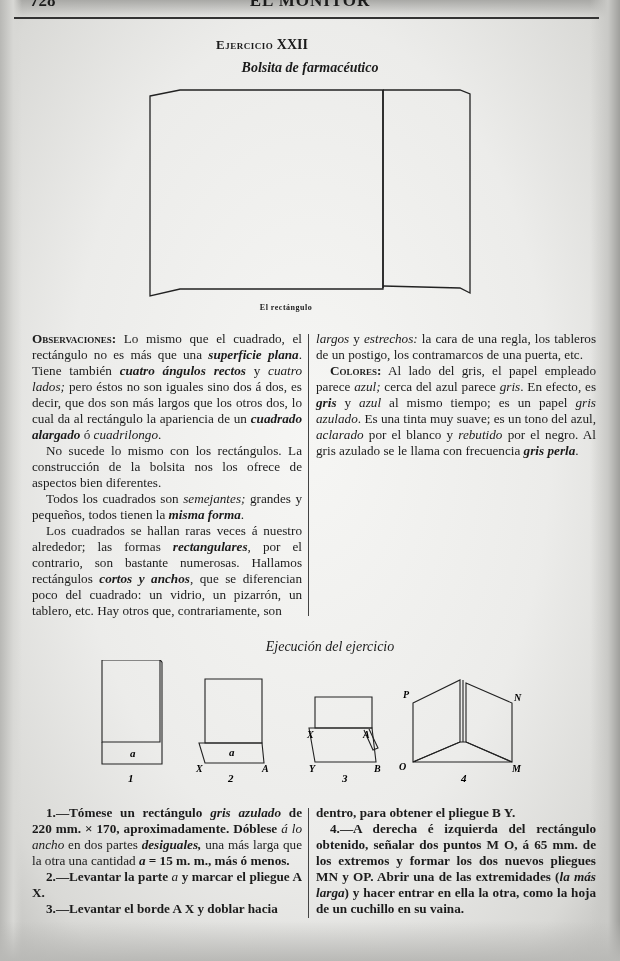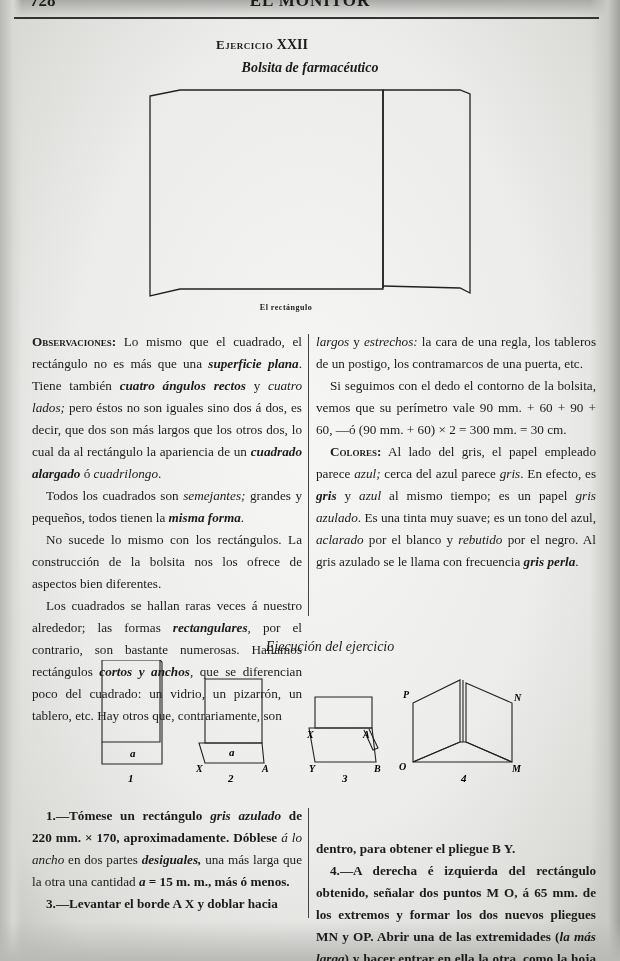--- a/index.html
+++ b/index.html
@@ -23,28 +23,28 @@
   .journal { position:absolute; left:0; width:620px; top:0; text-align:center; font-size:17px; font-weight:bold; letter-spacing:1px; }
   .head-rule { position:absolute; left:14px; top:17px; width:585px; height:2px; background:#333; }
 
   .ex-title { position:absolute; top:37px; left:0; width:524px; text-align:center; font-size:14px; font-weight:bold; }
   .ex-title .sc { font-variant: small-caps; font-size:13px; letter-spacing:0.5px; }
   .ex-sub { position:absolute; top:60px; left:0; width:620px; text-align:center; font-size:14px; font-style:italic; font-weight:bold; }
 
   .fig-main { position:absolute; left:140px; top:86px; width:340px; height:220px; }
   .fig-caption { position:absolute; top:303px; left:0; width:572px; text-align:center; font-size:8px; font-weight:bold; letter-spacing:0.5px; }
 
-  .col { position:absolute; font-size:13.2px; line-height:22px; text-align:justify; }
+  .col { position:absolute; font-size:13.2px; line-height:16px; text-align:justify; }
   .col p { margin:0; text-indent:0; }
   .col p.ind { text-indent:14px; }
   .col-left-top { left:32px; top:331px; width:270px; }
   .col-right-top { left:316px; top:331px; width:280px; }
   .col-divider-top { position:absolute; left:308px; top:334px; width:1px; height:282px; background:#444; }
   .col-left-bot { left:32px; top:805px; width:270px; }
-  .col-right-bot { left:316px; top:805px; width:280px;margin-top:33px; }
+  .col-right-bot { left:316px; top:805px; width:280px; }
   .col-divider-bot { position:absolute; left:308px; top:808px; width:1px; height:110px; background:#444; }
   .sc { font-variant: small-caps; }
   i.b, .bi { font-style:italic; font-weight:bold; }
   .it { font-style:italic; }
   .bd { font-weight:bold; }
 
   .exec-title { position:absolute; top:639px; left:0; width:620px; text-align:center; font-size:14px; font-style:italic;margin-left:20px; }
   .fig-steps { position:absolute; left:80px; top:660px; width:470px; height:130px; }
   .fig-steps text { font-family:"Liberation Serif", serif; font-style:italic; font-weight:bold; }
 </style>
@@ -72,28 +72,27 @@
   <g fill="none" stroke="#222" stroke-width="1.3">
     <path d="M10 10 L40 4 L243 4 L243 203 L40 203 L10 210 Z"></path>
     <path d="M243 4 L320 4 L330 8 L330 207 L320 202 L243 200"></path>
     <line x1="243" y1="4" x2="243" y2="202" stroke-width="1.6"></line>
   </g>
 </svg>
 <div class="fig-caption">El rectángulo</div>
 
 <div class="col col-left-top">
   <p><span class="sc bd">Observaciones:</span><span><span> Lo mismo que el cuadrado, el rectángulo no es más que una </span><span class="bi">superficie plana</span><span>. Tiene también </span><span class="bi">cuatro ángulos rectos</span><span> y </span><span class="it">cuatro lados;</span><span> pero éstos no son iguales sino dos á dos, es decir, que dos son más largos que los otros dos, lo cual da al rectángulo la apariencia de un </span><span class="bi">cuadrado alargado</span><span> ó </span><span class="it">cuadrilongo</span><span>.</span></span></p>
+  <p class="ind"><span>No sucede lo mismo con los rectángulos. La construcción de la bolsita nos los ofrece de aspectos bien diferentes.</span></p>
   <p class="ind"><span>Todos los cuadrados son </span><span class="it">semejantes;</span><span> grandes y pequeños, todos tienen la </span><span class="bi">misma forma</span><span>.</span></p>
-  <p class="ind"><span>No sucede lo mismo con los rectángulos. La construcción de la bolsita nos los ofrece de aspectos bien diferentes.</span></p>
   <p class="ind"><span>Los</span><span> </span><span>cuadrados</span><span> </span><span>se</span><span> </span><span>hallan</span><span> </span><span>raras</span><span> </span><span>veces</span><span> </span><span>á</span><span> </span><span>nuestro</span><span> </span><span>alrededor;</span><span> </span><span>las</span><span> </span><span>formas</span><span> </span><span class="bi">rectangulares</span><span>,</span><span> </span><span>por</span><span> </span><span>el</span><span> </span><span>contrario,</span><span> </span><span>son</span><span> </span><span>bastante</span><span> </span><span>numerosas.</span><span> </span><span>Hallamos</span><span> </span><span>rectángulos</span><span> </span><span class="bi">cortos</span><span class="bi"> </span><span class="bi">y</span><span class="bi"> </span><span class="bi">anchos</span><span>,</span><span> </span><span>que</span><span> </span><span>se</span><span> </span><span>diferencian</span><span> </span><span>poco</span><span> </span><span>del</span><span> </span><span>cuadrado:</span><span> </span><span>un</span><span> </span><span>vidrio,</span><span> </span><span>un</span><span> </span><span>pizarrón,</span><span> </span><span>un</span><span> </span><span>tablero,</span><span> </span><span>etc.</span><span> </span><span>Hay</span><span> </span><span>otros</span><span> </span><span>que,</span><span> </span><span>contrariamente,</span><span> </span><span>son</span><span> </span></p>
 </div>
 <div class="col-divider-top"></div>
 <div class="col col-right-top">
   <p><span class="it">largos</span><span> </span><span>y</span><span> </span><span class="it">estrechos:</span><span> </span><span>la</span><span> </span><span>cara</span><span> </span><span>de</span><span> </span><span>una</span><span> </span><span>regla,</span><span> </span><span>los</span><span> </span><span>tableros</span><span> </span><span>de</span><span> </span><span>un</span><span> </span><span>postigo,</span><span> </span><span>los</span><span> </span><span>contramarcos</span><span> </span><span>de</span><span> </span><span>una</span><span> </span><span>puerta,</span><span> </span><span>etc.</span></p>
-  <p class="ind"><span>Si seguimos con el dedo el contorno de la bolsita, vemos que su perímetro vale 90 mm. + 60 + 90 + 60, —ó (90 mm. + 60) × 2 = 300 mm. = 30 cm.</span></p>
   <p class="ind"><span class="sc bd">Colores:</span><span><span> Al lado del gris, el papel empleado parece </span><span class="it">azul;</span><span> cerca del azul parece </span><span class="it">gris</span><span>. En efecto, es </span><span class="bi">gris</span><span> y </span><span class="it">azul</span><span> al mismo tiempo; es un papel </span><span class="it">gris azulado</span><span>. Es una tinta muy suave; es un tono del azul, </span><span class="it">aclarado</span><span> por el blanco y </span><span class="it">rebutido</span><span> por el negro. Al gris azulado se le llama con frecuencia </span><span class="bi">gris perla</span><span>.</span></span></p>
 </div>
 
 <div class="exec-title">Ejecución del ejercicio</div>
 
 <svg class="fig-steps" viewBox="0 0 470 130" xmlns="http://www.w3.org/2000/svg">
   <g fill="none" stroke="#222" stroke-width="1.1">
 
     <g>
       <path d="M22 0 L80 0 L80 82 L22 82 Z"></path>
@@ -132,19 +131,20 @@
   <text x="229" y="112" font-size="10">Y</text>
   <text x="294" y="112" font-size="10">B</text>
   <text x="323" y="38" font-size="10">P</text>
   <text x="434" y="41" font-size="10">N</text>
   <text x="319" y="110" font-size="10">O</text>
   <text x="432" y="112" font-size="10">M</text>
 </svg>
 
 <div class="col col-left-bot">
   <p class="ind"><span class="bd">1.—Tómese un rectángulo </span><span class="bi">gris azulado</span><span class="bd"> de 220 mm. × 170, aproximadamente. Dóblese </span><span class="it">á lo ancho</span><span> en dos partes </span><span class="bi">desiguales,</span><span> una más larga que la otra una cantidad </span><span class="bi">a</span><span class="bd"> = 15 m. m., más ó menos.</span></p>
+  <p class="ind"><span class="bd">2.—Levantar la parte </span><span class="it">a</span><span class="bd"> y marcar el pliegue A X.</span></p>
   <p class="ind"><span class="bd">3.—Levantar</span><span class="bd"> </span><span class="bd">el</span><span class="bd"> </span><span class="bd">borde</span><span class="bd"> </span><span class="bd">A</span><span class="bd"> </span><span class="bd">X</span><span class="bd"> </span><span class="bd">y</span><span class="bd"> </span><span class="bd">doblar</span><span class="bd"> </span><span class="bd">hacia</span><span class="bd"> </span></p>
 </div>
 <div class="col-divider-bot"></div>
 <div class="col col-right-bot">
   <p><span class="bd">dentro,</span><span class="bd"> </span><span class="bd">para</span><span class="bd"> </span><span class="bd">obtener</span><span class="bd"> </span><span class="bd">el</span><span class="bd"> </span><span class="bd">pliegue</span><span class="bd"> </span><span class="bd">B</span><span class="bd"> </span><span class="bd">Y.</span></p>
   <p class="ind"><span class="bd">4.—A derecha é izquierda del rectángulo obtenido, señalar dos puntos M O, á 65 mm. de los extremos y formar los dos nuevos pliegues MN y OP. Abrir una de las extremidades (</span><span class="bi">la más larga</span><span class="bd">) y hacer entrar en ella la otra, como la hoja de un cuchillo en su vaina.</span></p>
 </div>
 
 </body></html>

